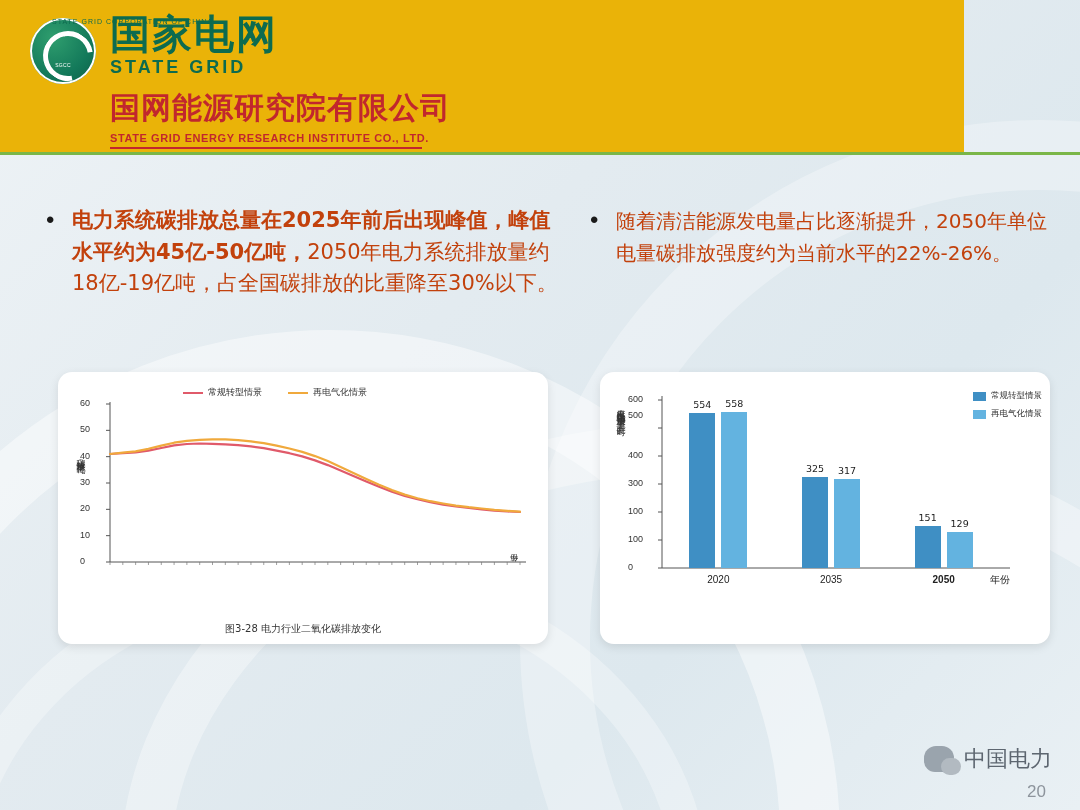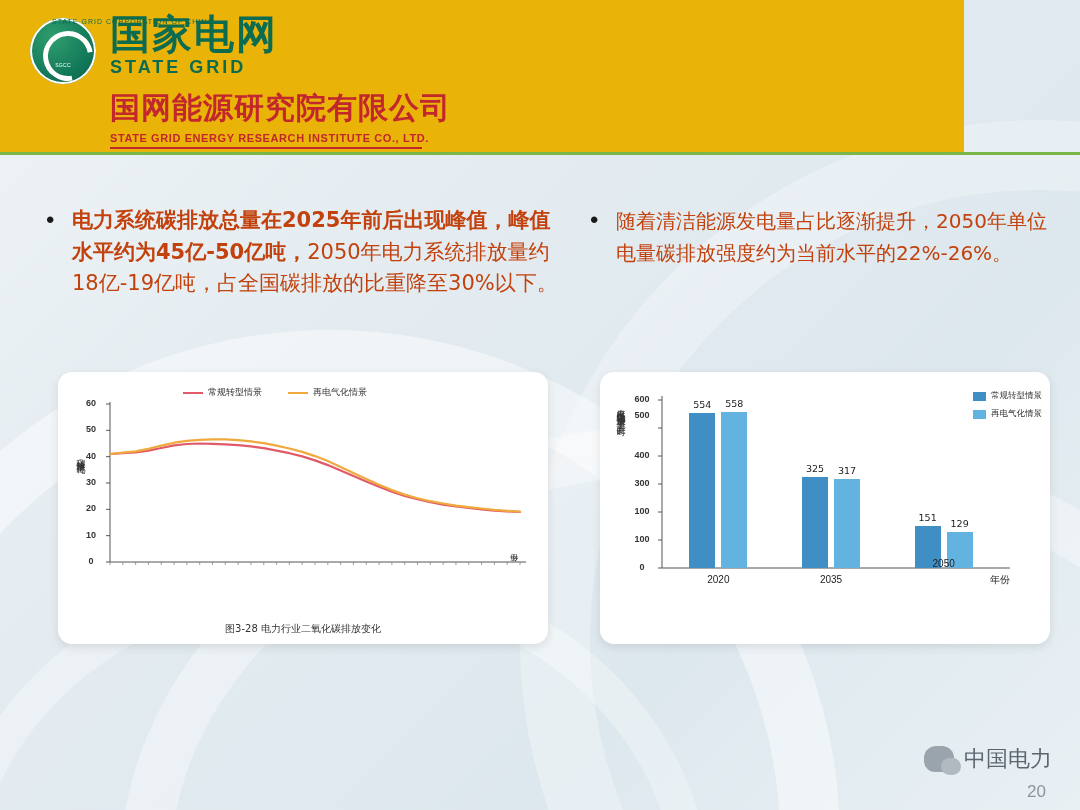--- a/index.html
+++ b/index.html
@@ -106,21 +106,21 @@
   .lg-line{width:20px;height:2px;display:inline-block;}
   .ylab-v{
     position:absolute;writing-mode:vertical-rl;font-size:9px;color:#333;
     letter-spacing:1px;font-family:"DejaVu Sans",sans-serif;
   }
   .xticks{position:absolute;}
   .xt{
     position:absolute;writing-mode:vertical-rl;font-size:8px;color:#333;
     transform:rotate(180deg);white-space:nowrap;
   }
-  .yt{position:absolute;font-size:9px;color:#333;text-align:center;width:22px;font-weight:bold;}
+  .yt{position:absolute;font-size:9px;color:#333;text-align:left;width:22px;}
 
   
   .bar-legend{position:absolute;right:8px;top:18px;font-size:8.5px;color:#333;}
   .bl-row{display:flex;align-items:center;gap:5px;margin-bottom:6px;font-family:"DejaVu Sans",sans-serif;}
   .bl-sw{width:13px;height:9px;display:inline-block;}
   .bar{position:absolute;bottom:0;}
   .bval{
     position:absolute;font-size:9.5px;color:#222;text-align:center;width:40px;
     font-family:"DejaVu Sans",sans-serif;
   }
@@ -305,21 +305,21 @@
         <div class="bar" style="position: absolute; left: 234px; top: 107.24px; width: 26px; height: 88.76px; background: rgb(99, 179, 224);"></div>
         <div class="bval" style="left: 227px; top: 93.24px;">317</div>
         <div class="bar" style="position: absolute; left: 314.667px; top: 153.72px; width: 26px; height: 42.28px; background: rgb(63, 143, 196);"></div>
         <div class="bval" style="left: 307.667px; top: 139.72px;">151</div>
         <div class="bar" style="position: absolute; left: 346.667px; top: 159.88px; width: 26px; height: 36.12px; background: rgb(99, 179, 224);"></div>
         <div class="bval" style="left: 339.667px; top: 145.88px;">129</div>
       </div>
     <div id="bc-xticks">
         <div class="bxt" style="position: absolute; left: 83.3333px; top: 202px;">2020</div>
         <div class="bxt" style="position: absolute; left: 196px; top: 202px;">2035</div>
-        <div class="bxt" style="position: absolute; left: 308.667px; top: 186px;">2050</div>
+        <div class="bxt" style="position: absolute; left: 308.667px; top: 202px; font-weight: bold;">2050</div>
       </div>
     <div style="position:absolute;left:390px;top:201px;font-size:10px;color:#222;">年份</div>
   </div>
 </div>
 
 <div class="wechat">
   <div class="wechat-ic"></div>
   <div class="wechat-tx">中国电力</div>
 </div>
 <div class="pageno">20</div>

